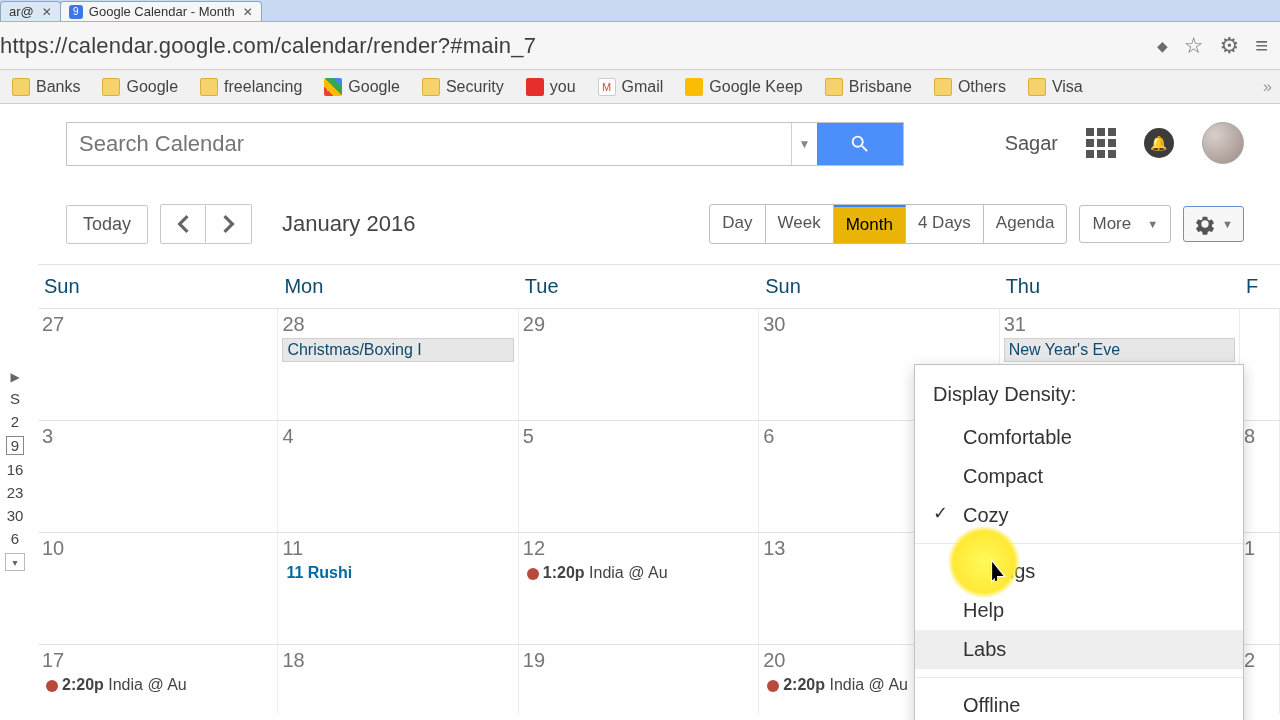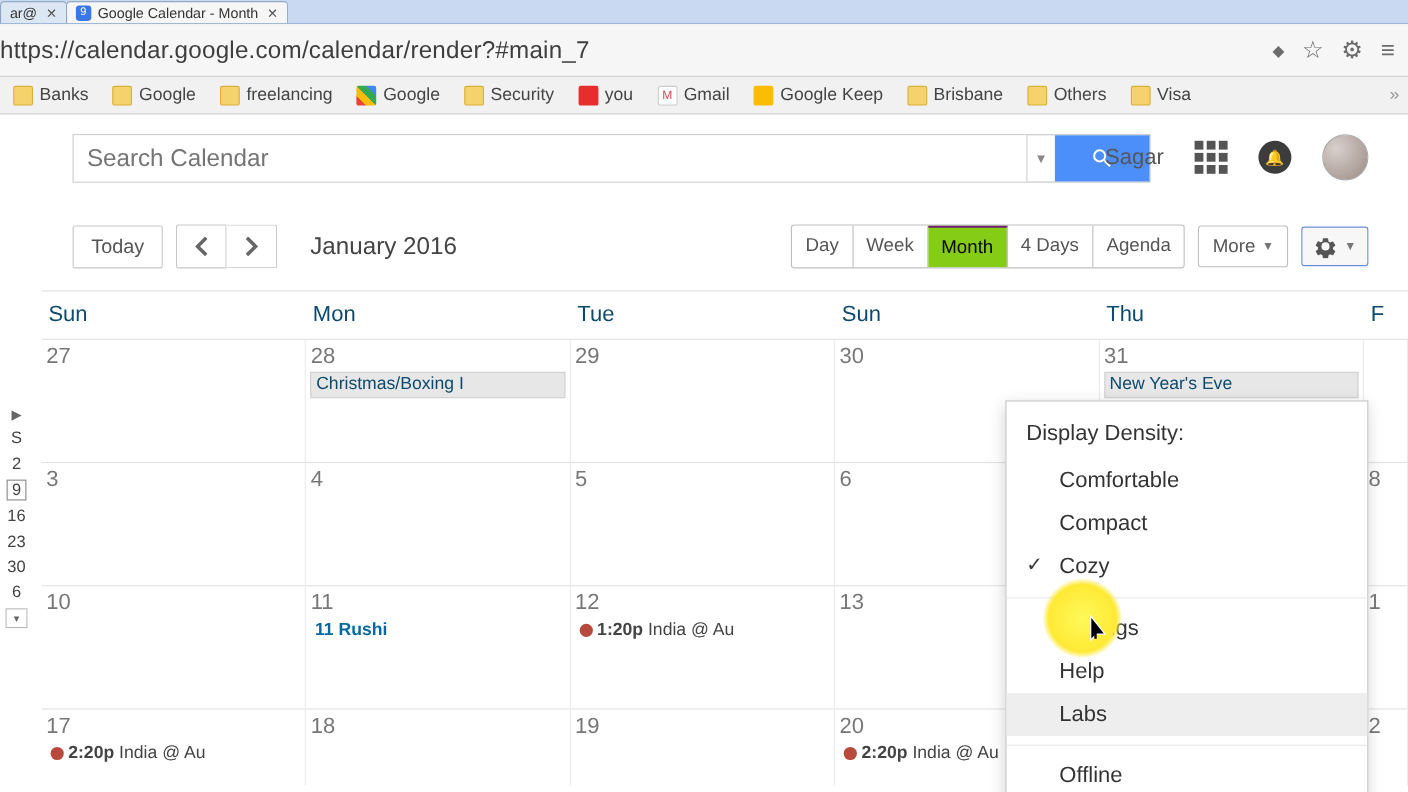--- a/index.html
+++ b/index.html
@@ -83,21 +83,21 @@
   .bm.gm .ficon::after { content:"M"; position:absolute; inset:0; text-align:center; font-size:11px; color:#d44; line-height:16px; }
   .bm.keep .ficon { background:#fbbc05; border:none; }
   
   .app { position:relative; padding: 18px 0 0 66px; }
   
   .searchrow { display:flex; align-items:center; }
   .searchwrap {
     display:flex; align-items:center;
     border:1px solid #c3c3c3;
     height:44px;
-    width:980px;
+    width:838px;
   }
   .searchinput {
     flex:1;
     border:none;
     font-size:22px;
     color:#9c9c9c;
     padding:0 12px;
     height:100%;
     outline:none;
   }
@@ -163,26 +163,26 @@
     display:flex;
     border:1px solid #bfbfbf;
     border-radius:3px;
     overflow:hidden;
   }
   .view-tabs .vtab {
     padding:8px 12px; font-size:17px; color:#555;
     border-right:1px solid #bfbfbf;
   }
   .view-tabs .vtab:last-child { border-right:none; }
-  .view-tabs .vtab.active { background:#84cc16; color:#000; border-top:2px solid #701a75; }
+  .view-tabs .vtab.active { background:#eab308; color:#000; border-top:2px solid #3b82f6; }
   .more-btn {
     border:1px solid #bfbfbf;
     padding:8px 12px; font-size:17px; color:#555;
     border-radius:3px; margin-left:12px;
-    display:flex; align-items:center; gap:6px;
+    display:flex; align-items:center; gap:16px;
   }
   .gear-btn {
     border:1px solid #6b8fd4;
     padding:6px 10px; font-size:17px; color:#555;
     border-radius:3px; margin-left:12px;
     display:flex; align-items:center; gap:6px;
     background:#f7f7f7;
     margin-right:36px;
   }
   .caret { font-size:11px; color:#777; }

